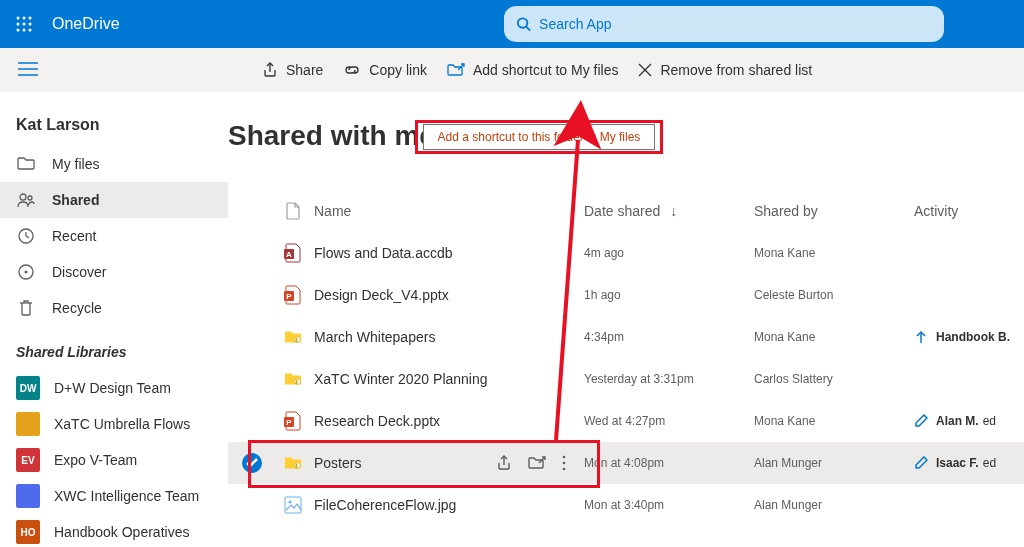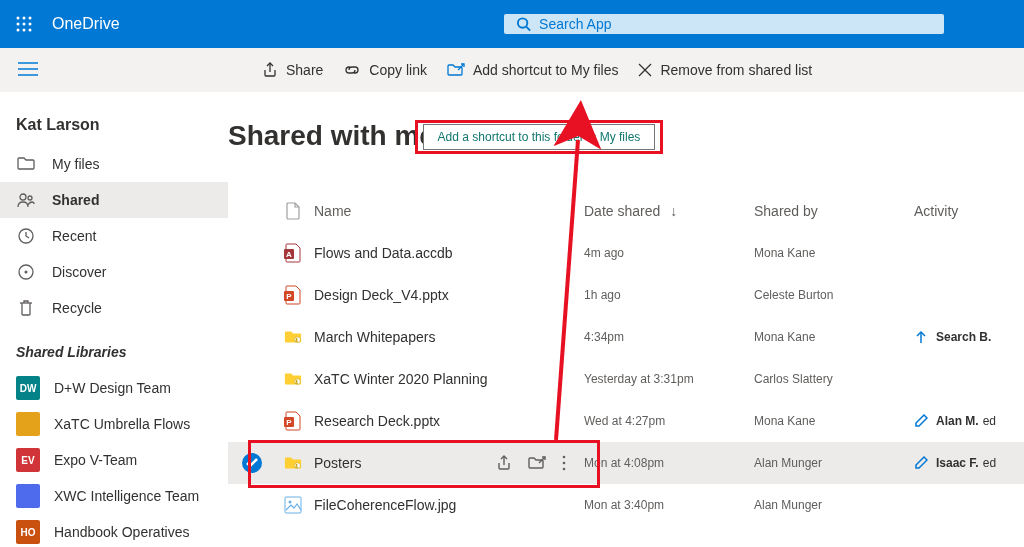--- a/index.html
+++ b/index.html
@@ -2,41 +2,41 @@
 <html><head>
 <meta charset="utf-8">
 <style>
   * { box-sizing: border-box; margin: 0; padding: 0; }
   body { font-family: "Segoe UI", Arial, sans-serif; font-size: 14px; color: #323130; width: 1024px; height: 547px; overflow: hidden; position: relative; background: #fff; }
   .topbar { background: #0078d4; height: 48px; display: flex; align-items: center; color: #fff; }
   .app-launcher { width: 48px; height: 48px; display: flex; align-items: center; justify-content: center; cursor: pointer; }
   .app-launcher svg { fill: #fff; }
   .app-name { font-size: 16px; font-weight: 400; margin-left: 4px; }
   .search-wrap { margin-left: auto; margin-right: 80px; }
-  .search-box { width: 440px; height: 20px; background: #cde6f7; border-radius: 2px; display: flex; align-items: center; padding: 0 12px; }
+  .search-box { width: 440px; height: 36px; background: #cde6f7; border-radius: 12px; display: flex; align-items: center; padding: 0 12px; }
   .search-box svg { stroke: #0078d4; fill: none; stroke-width: 2; }
   .search-box input { border: none; background: transparent; outline: none; margin-left: 8px; width: 100%; color: #0078d4; font-size: 14px; }
   .search-box input::placeholder { color: #0078d4; }
   .cmdbar { height: 44px; background: #f3f2f1; display: flex; align-items: center; padding-left: 252px; position: relative; }
   .cmdbar .ham { position: absolute; left: 18px; cursor: pointer; }
   .cmdbar .ham svg { stroke: #0078d4; stroke-width: 1.5; }
   .cmd-btn { display: flex; align-items: center; height: 44px; padding: 0 10px; cursor: pointer; font-size: 14px; color: #323130; }
   .cmd-btn svg { margin-right: 8px; }
   .body-row { display: flex; height: calc(547px - 92px); }
   .sidebar { width: 228px; padding-top: 24px; overflow-y: auto; flex-shrink: 0; }
   .user-name { font-size: 16px; font-weight: 600; padding: 0 16px 12px; }
   .nav-item { display: flex; align-items: center; height: 36px; padding: 0 16px; cursor: pointer; color: #323130; }
   .nav-item.active { background: #edebe9; font-weight: 600; }
   .nav-icon { width: 20px; margin-right: 16px; display: flex; align-items: center; justify-content: center; }
   .nav-icon svg { stroke: #605e5c; fill: none; stroke-width: 1.3; }
   .section-head { font-size: 14px; font-weight: 600; padding: 18px 16px 10px; font-style: italic; }
   .lib-tile { width: 24px; height: 24px; border-radius: 2px; display: flex; align-items: center; justify-content: center; color: #fff; font-size: 10px; font-weight: 600; margin-right: 14px; flex-shrink: 0; }
   .main { flex: 1; padding: 28px 0 0 0; position: relative; overflow: hidden; }
   .page-title { font-size: 28px; font-weight: 600; padding: 0 0 0 0px; margin-left: 0px; }
-  .tooltip-box { position: absolute; top: 4px; left: 195px; width: 232px; height: 26px; border: 1px solid #767676; background: #fff; display: flex; align-items: center; justify-content: center; font-size: 12px; color: #0f766e; }
+  .tooltip-box { position: absolute; top: 4px; left: 195px; width: 232px; height: 26px; border: 1px solid #767676; background: #fff; display: flex; align-items: center; justify-content: center; font-size: 12px; color: #c2410c; }
   .highlight-red-tooltip { position: absolute; top: 0px; left: 187px; width: 248px; height: 34px; border: 3px solid #e81123; pointer-events: none; }
   .tbl-head { display: flex; align-items: center; height: 42px; padding-left: 44px; color: #605e5c; font-size: 14px; margin-top: 30px; }
   .col-icon { width: 42px; display:flex; align-items:center; justify-content:center; }
   .col-name { width: 270px; }
   .col-date { width: 170px; }
   .col-shared { width: 160px; }
   .col-activity { flex: 1; }
   .tbl-head .sort-arrow { margin-left: 6px; }
   .row { display: flex; align-items: center; height: 42px; padding-left: 44px; font-size: 14px; position: relative; }
   .row.selected { background: #edebe9; }
@@ -270,21 +270,21 @@
             <div class="col-name">
               <span class="name-text">March Whitepapers</span>
             </div>
             <div class="col-date">4:34pm</div>
             <div class="col-shared">Mona Kane</div>
             <div class="col-activity">
               <svg width="14" height="14" viewBox="0 0 14 14" fill="none" stroke="#0078d4" stroke-width="1.5">
                 <line x1="7" y1="13" x2="7" y2="2"></line>
                 <path d="M3 6l4-4 4 4"></path>
               </svg>
-              <span class="bold">Search B.</span>
+              <span class="bold">Handbook B.</span>
             </div>
           </div>
           <div class="row">
             <div class="col-icon">
               <svg viewBox="0 0 20 16">
                 <path fill="#ffcf33" d="M1 3v10a1 1 0 0 0 1 1h16a1 1 0 0 0 1-1V5a1 1 0 0 0-1-1H10L8 2H2a1 1 0 0 0-1 1z"></path>
                 <circle cx="15" cy="11" r="3.2" fill="#fff" stroke="#c19c00" stroke-width="0.6"></circle>
                 <circle cx="14" cy="10.2" r="1" fill="#c19c00"></circle>
                 <path d="M12.3 13.2c.3-1 1-1.5 1.7-1.5s1.4.5 1.7 1.5" fill="#c19c00"></path>
               </svg>

